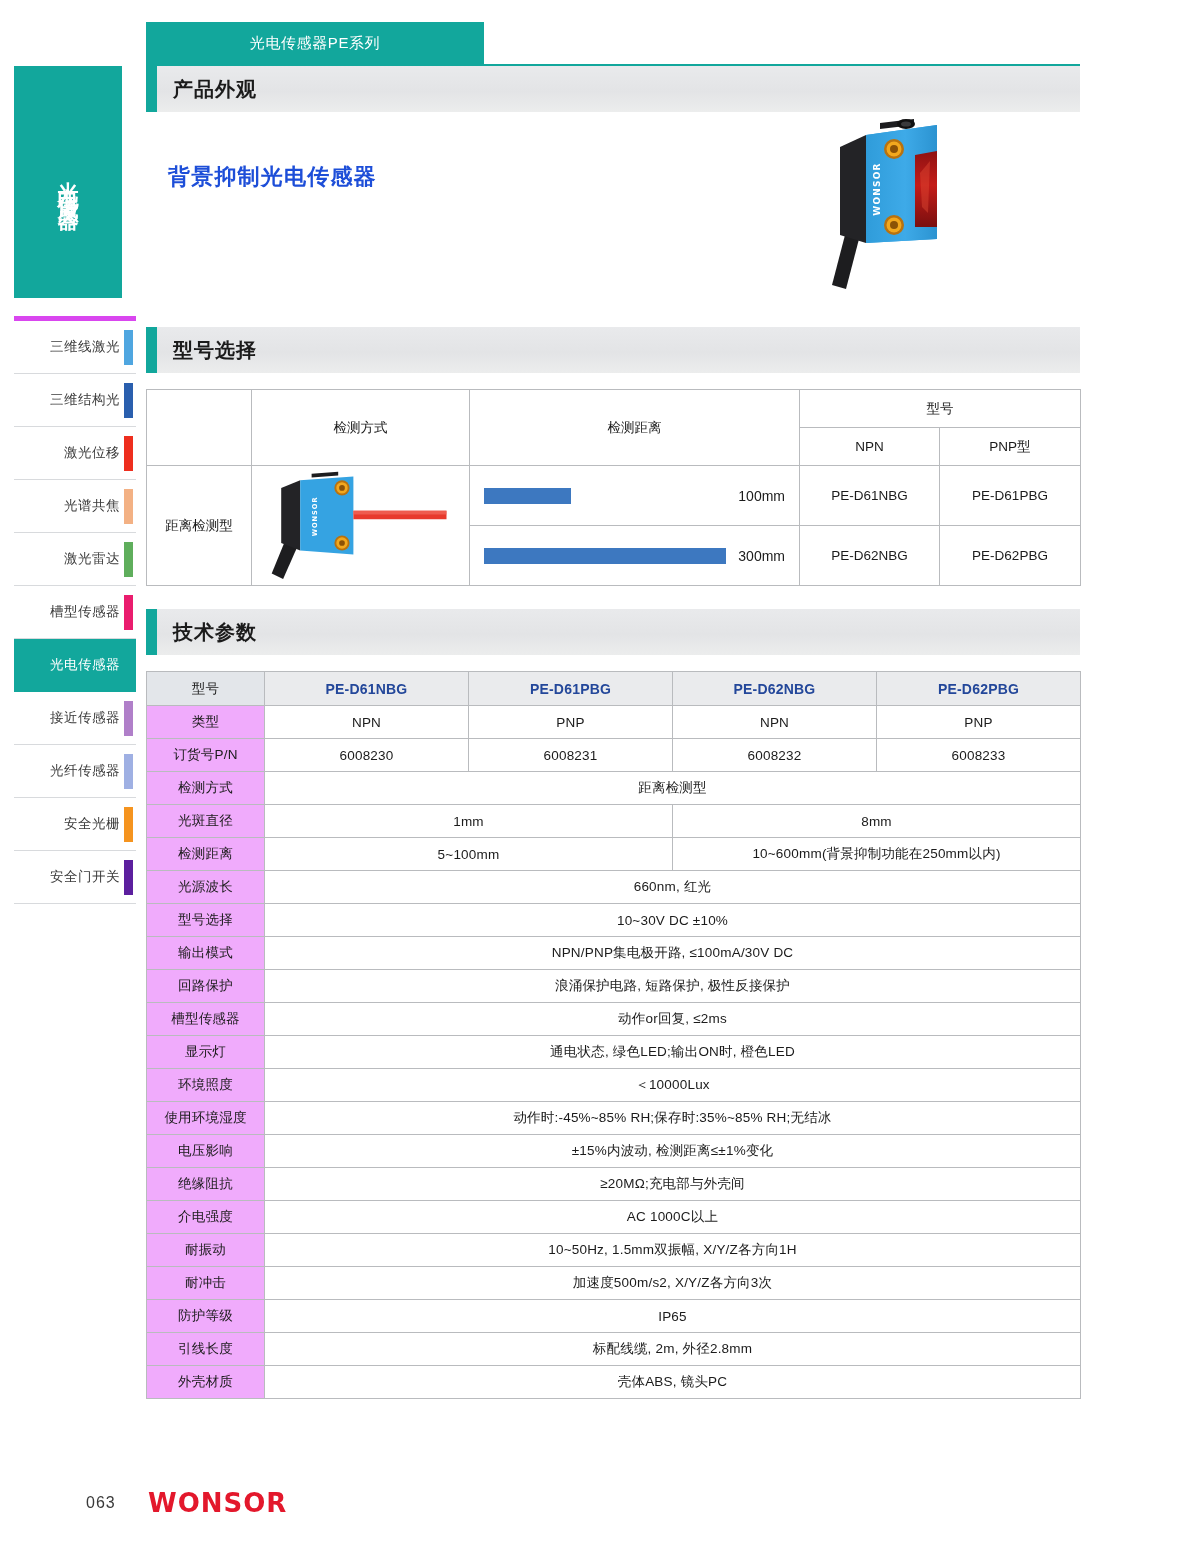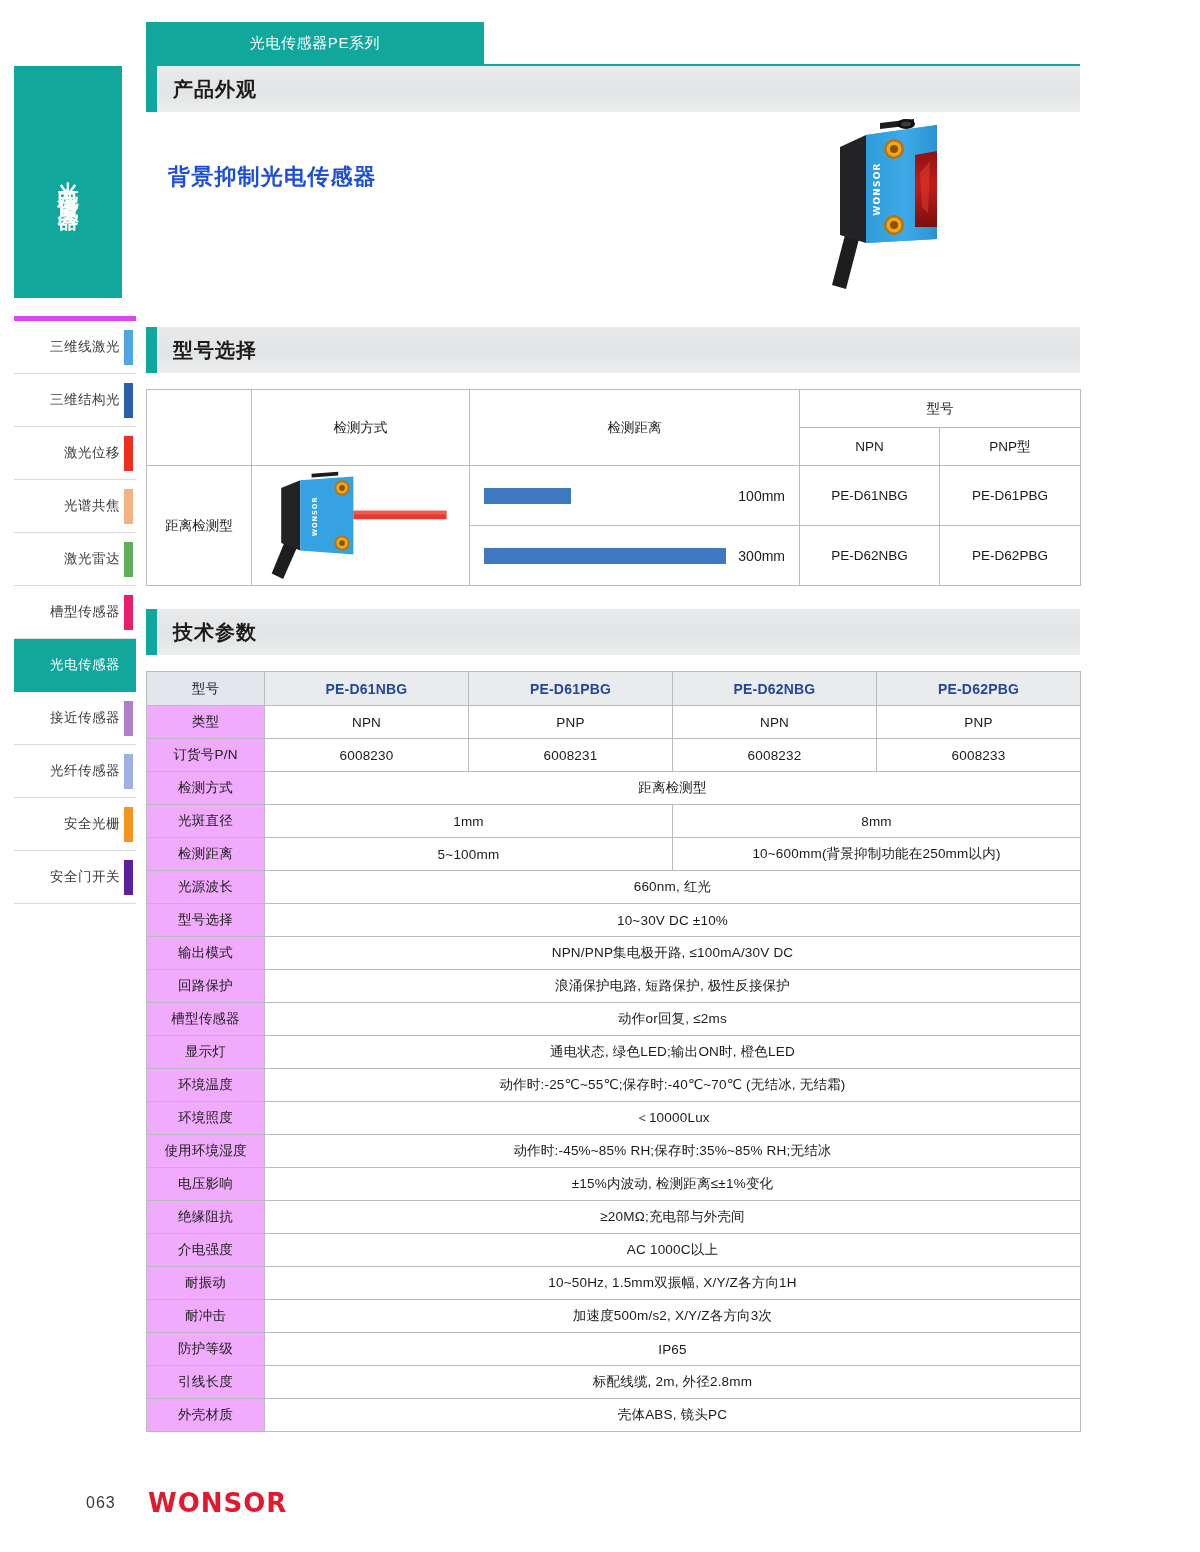--- a/index.html
+++ b/index.html
@@ -532,24 +532,20 @@
           </tr>
           <tr>
             <td class="rowhead">槽型传感器</td>
             <td colspan="4">动作or回复, ≤2ms</td>
           </tr>
           <tr>
             <td class="rowhead">显示灯</td>
             <td colspan="4">通电状态, 绿色LED;输出ON时, 橙色LED</td>
           </tr>
           <tr>
-            <td class="rowhead">环境温度</td>
-            <td colspan="4">动作时:-25℃~55℃;保存时:-40℃~70℃ (无结冰, 无结霜)</td>
-          </tr>
-          <tr>
             <td class="rowhead">环境照度</td>
             <td colspan="4">＜10000Lux</td>
           </tr>
           <tr>
             <td class="rowhead">使用环境湿度</td>
             <td colspan="4">动作时:-45%~85% RH;保存时:35%~85% RH;无结冰</td>
           </tr>
           <tr>
             <td class="rowhead">电压影响</td>
             <td colspan="4">±15%内波动, 检测距离≤±1%变化</td>

